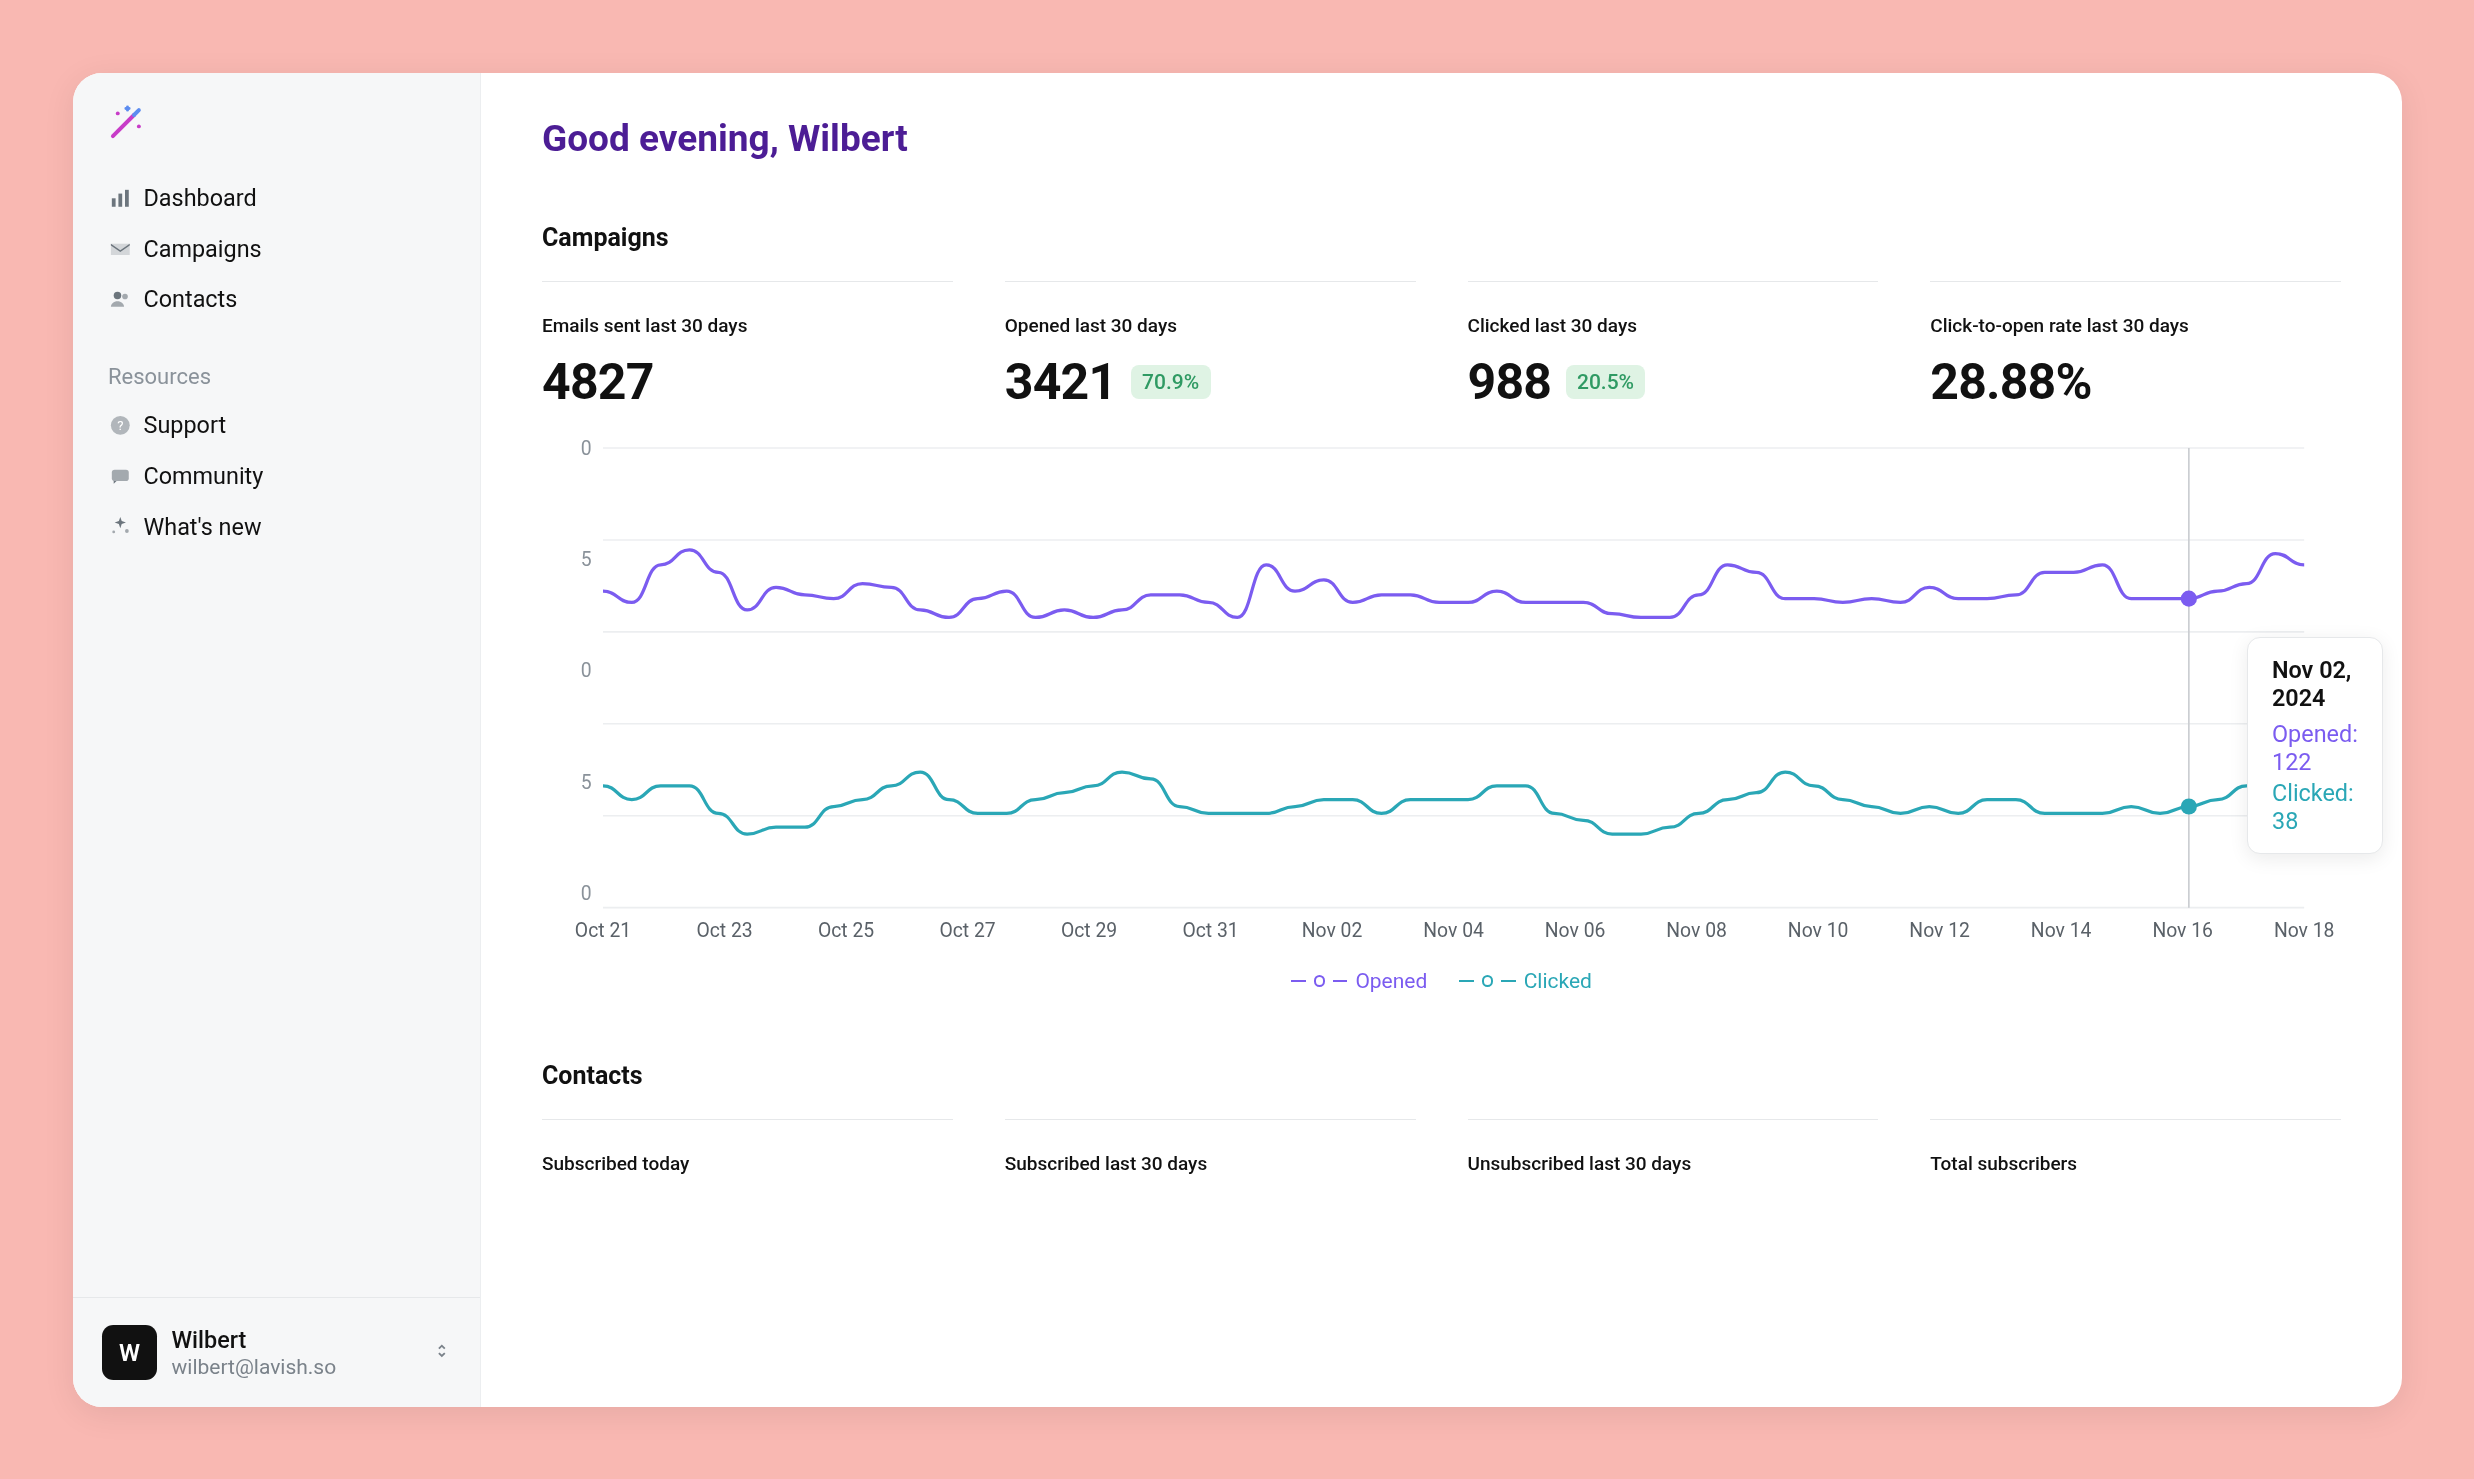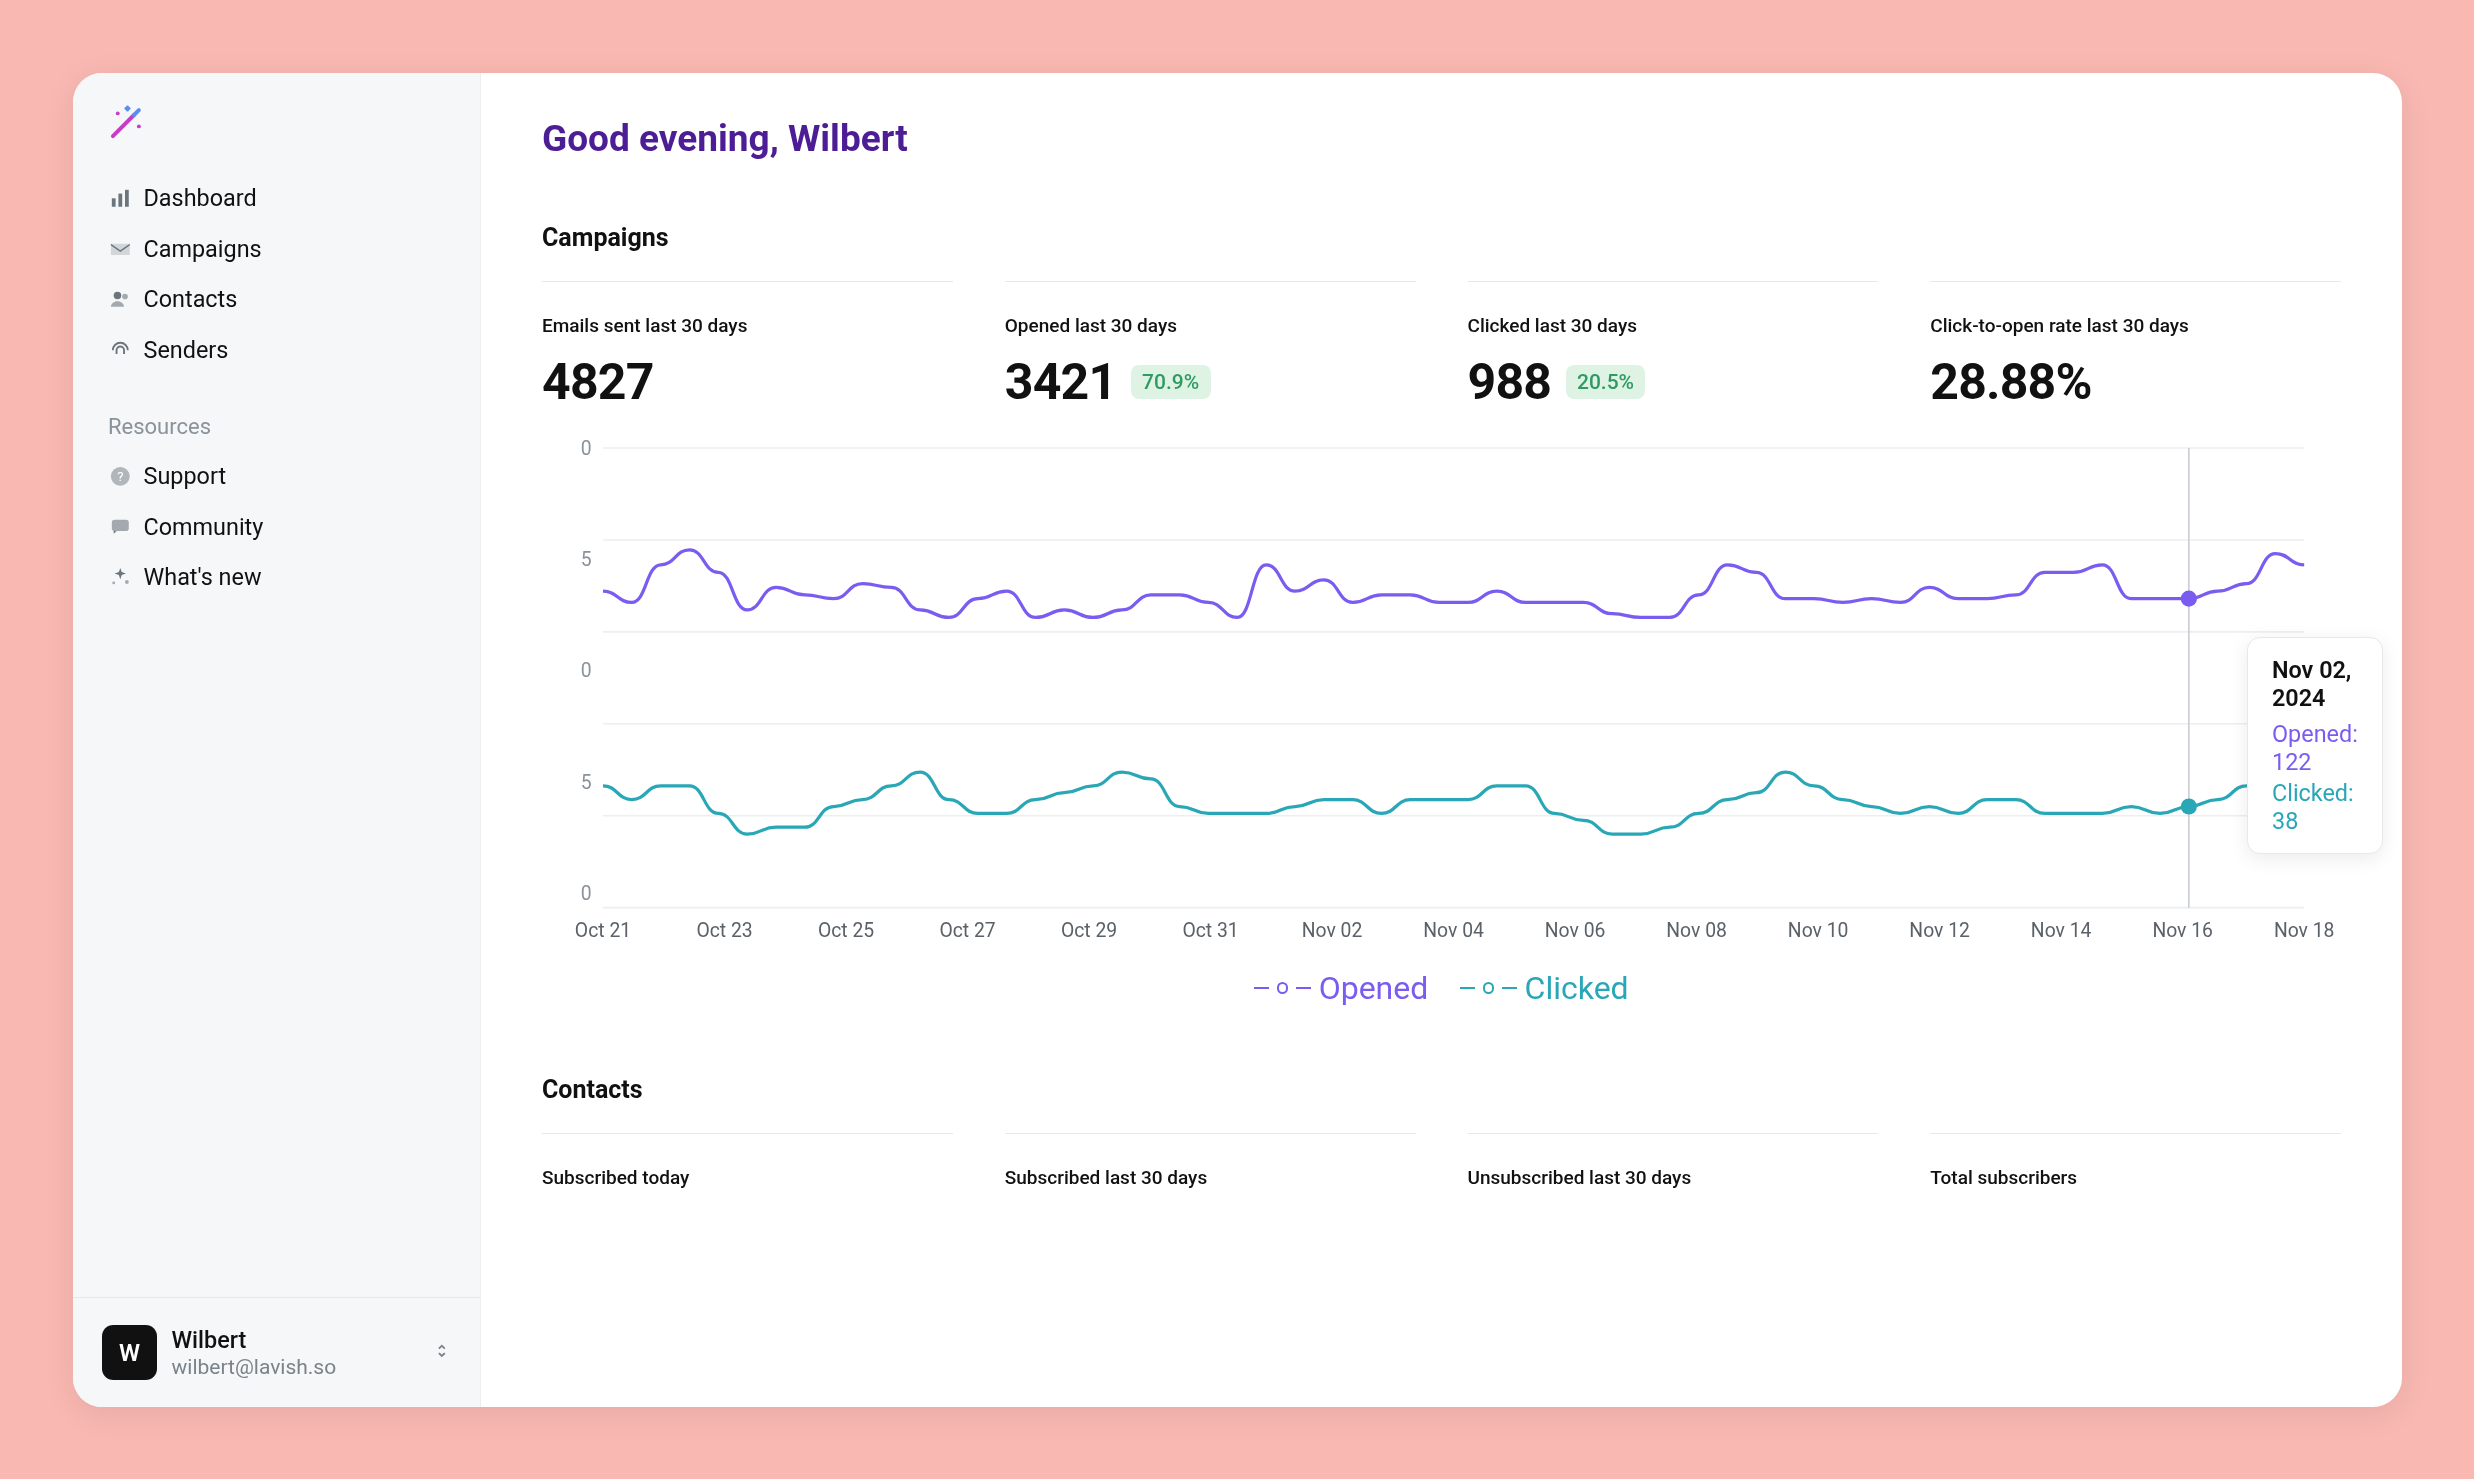--- a/index.html
+++ b/index.html
@@ -135,21 +135,21 @@
 }
 .chart-svg {
   width: 100%;
   height: 516px;
   display: block;
 }
 .legend {
   display: flex;
   justify-content: center;
   gap: 32px;
-  font-size: 32px;
+  font-size: 21px;
   padding-top: 13px;
 }
 .legend-item { display: flex; align-items: center; gap: 8px; }
 .legend-dot {
   width: 11.3px; height: 11.3px; border-radius: 50%;
   border: 2.4px solid currentColor;
   background: #fff;
   display: inline-block;
 }
 .legend-line {
@@ -206,28 +206,20 @@
       </div>
       <div class="nav-item">
         <span class="icon">
           <svg width="22.6" height="22.6" viewBox="0 0 24 24" fill="currentColor">
               <circle cx="9" cy="8" r="4"></circle>
               <path d="M2 20c0-3.3 3.1-6 7-6s7 2.7 7 6" opacity="0.6"></path>
               <circle cx="17" cy="9" r="3" opacity="0.6"></circle>
             </svg>
         </span>
         <span>Contacts</span>
-      </div>
-      <div class="nav-item">
-        <span class="icon">
-          <svg width="22.6" height="22.6" viewBox="0 0 24 24" fill="none" stroke="currentColor" stroke-width="2">
-              <path d="M12 4a8 8 0 018 8M12 8a4 4 0 014 4v4M8 12a4 4 0 014-4M8 16v-4M4 12a8 8 0 018-8"></path>
-            </svg>
-        </span>
-        <span>Senders</span>
       </div>
     </nav>
 
     <div class="nav-section-label">Resources</div>
 
     <nav class="nav" style="padding-top:0">
       <div class="nav-item">
         <span class="icon">
           <svg width="22.6" height="22.6" viewBox="0 0 24 24" fill="currentColor" style="font-size:29px">
               <circle cx="12" cy="12" r="10" opacity="0.5"></circle>

